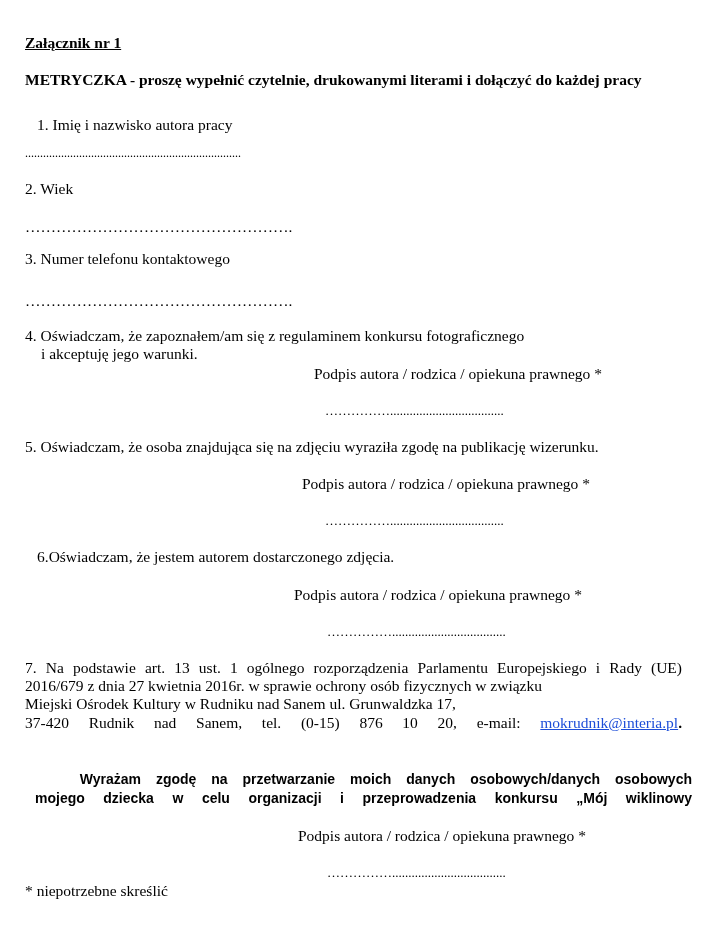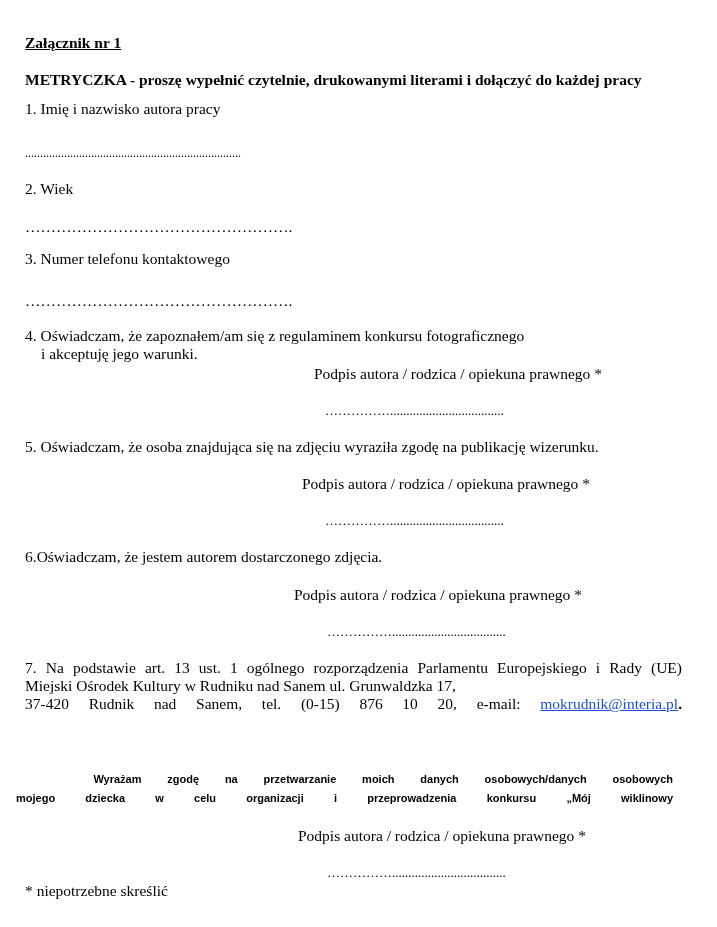--- a/index.html
+++ b/index.html
@@ -13,63 +13,64 @@
     .dots { letter-spacing: 0px; }
     .sig-label { position: absolute; white-space: nowrap; line-height: 18px; }
     .sig-dots { position: absolute; white-space: nowrap; font-size: 13px; line-height: 14px; }
     .para {
       position: absolute; left: 25px; width: 657px; text-align: justify;
       line-height: 18.2px;
     }
     .para .j { display: block; text-align: justify; text-align-last: justify; }
     .para .nj { display: block; }
     .consent {
-      position: absolute; left: 16px; width: 657px;
+      position: absolute; left: 35px; width: 657px;
       font-family: "Liberation Sans", sans-serif; font-weight: bold;
-      font-size: 11px; line-height: 19px;
+      font-size: 14px; line-height: 19px;
     }
     .consent .j { display: block; text-align: justify; text-align-last: justify; }
     .consent .nj { display: block; }
     a.email { color: #1d4ed8; text-decoration: underline; }
   </style>
 </head>
 <body>
 
 <div>
 
   <div class="ln title" style="top:34px;">Załącznik nr 1</div>
 
   <div class="ln" style="top:71px;">
     <span class="bold">METRYCZKA</span><span class="bold"> - proszę wypełnić czytelnie, drukowanymi literami i dołączyć do każdej pracy</span>
   </div>
 
-  <div class="ln" style="top:100px;">1. Imię i nazwisko autora pracy</div>
+  <div class="ln" style="top:116px;margin-left:12px;">1. Imię i nazwisko autora pracy</div>
   <div class="ln dots" style="top:144px; font-size:12px;">........................................................................</div>
 
   <div class="ln" style="top:180px;text-align:right;">2. Wiek</div>
   <div class="ln dots" style="top:218px;">…………………………………………….</div>
 
   <div class="ln" style="top:250px;">3. Numer telefonu kontaktowego</div>
   <div class="ln dots" style="top:292px;">…………………………………………….</div>
 
   <div class="ln" style="top:327px;">4. Oświadczam, że zapoznałem/am się z regulaminem konkursu fotograficznego</div>
   <div class="ln" style="top:345px; left:41px;">i akceptuję jego warunki.</div>
   <div class="sig-label" style="top:365px; left:314px;">Podpis autora / rodzica / opiekuna prawnego *</div>
   <div class="sig-dots" style="top:404px; left:325px;">……………...................................</div>
 
   <div class="ln" style="top:438px;">5. Oświadczam, że osoba znajdująca się na zdjęciu wyraziła zgodę na publikację wizerunku.</div>
   <div class="sig-label" style="top:475px; left:302px;">Podpis autora / rodzica / opiekuna prawnego *</div>
   <div class="sig-dots" style="top:514px; left:325px;">……………...................................</div>
 
-  <div class="ln" style="top:548px;">6.Oświadczam, że jestem autorem dostarczonego zdjęcia.</div>
+  <div class="ln" style="top:548px;margin-left:12px;">6.Oświadczam, że jestem autorem dostarczonego zdjęcia.</div>
   <div class="sig-label" style="top:586px; left:294px;">Podpis autora / rodzica / opiekuna prawnego *</div>
   <div class="sig-dots" style="top:625px; left:327px;">……………...................................</div>
 
   <div class="para" style="top:659px;">
     <span class="j">7. Na podstawie art. 13 ust. 1 ogólnego rozporządzenia Parlamentu Europejskiego i Rady (UE)</span>
+    <span class="nj">2016/679 z  dnia 27 kwietnia 2016r. w sprawie ochrony osób fizycznych w związku</span>
     <span class="nj">Miejski Ośrodek Kultury w Rudniku nad Sanem ul. Grunwaldzka 17,</span>
     <span class="j"><span>37-420 Rudnik nad Sanem, tel. (0-15) 876 10 20, e-mail: </span><a class="email" href="#">mokrudnik@interia.pl</a><b>.</b></span>
   </div>
 
   <div class="consent" style="top:770px;">
     <span class="j" style="white-space:pre;">   Wyrażam zgodę na przetwarzanie moich danych osobowych/danych osobowych</span>
     <span class="j">mojego dziecka w celu organizacji i przeprowadzenia konkursu „Mój wiklinowy</span>
   </div>
 
   <div class="sig-label" style="top:827px; left:298px;">Podpis autora / rodzica / opiekuna prawnego *</div>

